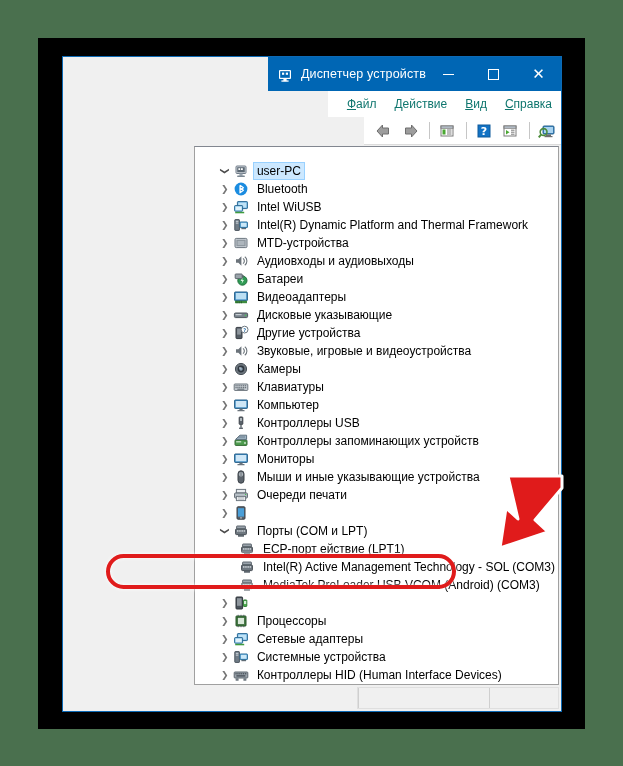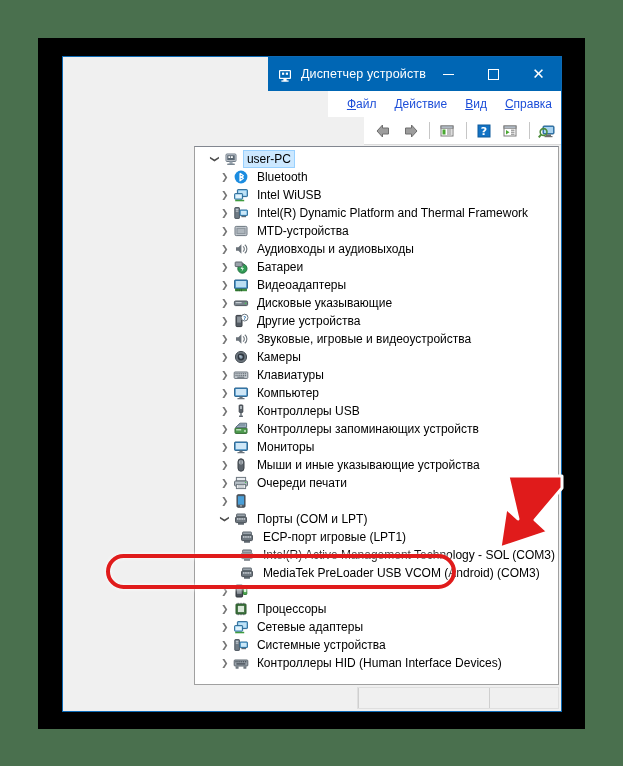--- a/index.html
+++ b/index.html
@@ -99,21 +99,21 @@
     height: 25px;
     background: #ffffff;
     display: flex;
     align-items: center;
     padding-left: 10px;
     flex: none;
     border-bottom: 1px solid #ffffff;
   }
   .menu-item {
     font-size: 12px;
-    color: #1d4ed8;
+    color: #0f766e;
     padding: 3px 9px 3px 9px;
     white-space: nowrap;
   }
   .menu-item u { text-decoration: underline; }
 
   
   #toolbar {
     height: 27px;
     background: #ffffff;
     display: flex;
@@ -177,21 +177,21 @@
     font-family: "DejaVu Sans", sans-serif;
   }
   .chev.open { color: #4d4d4d; }
   .ico {
     width: 16px;
     height: 16px;
     flex: none;
     margin-right: 5px;
     position: relative;
   }
-  .lvl0 { padding-left: 12px; }
+  .lvl0 { padding-left: 22px; margin-top: 12px; }
   .lvl1 { padding-left: 22px; }
   .lvl2 { padding-left: 44px; }
 
   
   #statusbar {
     height: 22px;
     background: #f0f0f0;
     flex: none;
     display: flex;
     align-items: stretch;
@@ -553,21 +553,21 @@
       <div class="row lvl2">
         <span class="ico"><svg width="16" height="16" viewBox="0 0 16 16">
             <rect x="3.6" y="3" width="8.8" height="3" rx=".5" fill="#9aa3ab" stroke="#5d666e"></rect>
             <rect x="2.6" y="6" width="10.8" height="5.6" rx=".8" fill="#6f7880" stroke="#454c53"></rect>
             <rect x="4" y="7.2" width="1.5" height="1.5" fill="#cfd5da"></rect>
             <rect x="6.2" y="7.2" width="1.5" height="1.5" fill="#cfd5da"></rect>
             <rect x="8.4" y="7.2" width="1.5" height="1.5" fill="#cfd5da"></rect>
             <rect x="10.6" y="7.2" width="1.5" height="1.5" fill="#cfd5da"></rect>
             <rect x="5" y="11.6" width="6" height="2.2" rx=".4" fill="#5d666e"></rect>
           </svg></span>
-        <span class="label">ECP-порт игровые (LPT1)</span>
+        <span class="label">ECP-порт ействие (LPT1)</span>
       </div>
       <div class="row lvl2">
         <span class="ico"><svg width="16" height="16" viewBox="0 0 16 16">
             <rect x="3.6" y="3" width="8.8" height="3" rx=".5" fill="#9aa3ab" stroke="#5d666e"></rect>
             <rect x="2.6" y="6" width="10.8" height="5.6" rx=".8" fill="#6f7880" stroke="#454c53"></rect>
             <rect x="4" y="7.2" width="1.5" height="1.5" fill="#cfd5da"></rect>
             <rect x="6.2" y="7.2" width="1.5" height="1.5" fill="#cfd5da"></rect>
             <rect x="8.4" y="7.2" width="1.5" height="1.5" fill="#cfd5da"></rect>
             <rect x="10.6" y="7.2" width="1.5" height="1.5" fill="#cfd5da"></rect>
             <rect x="5" y="11.6" width="6" height="2.2" rx=".4" fill="#5d666e"></rect>

